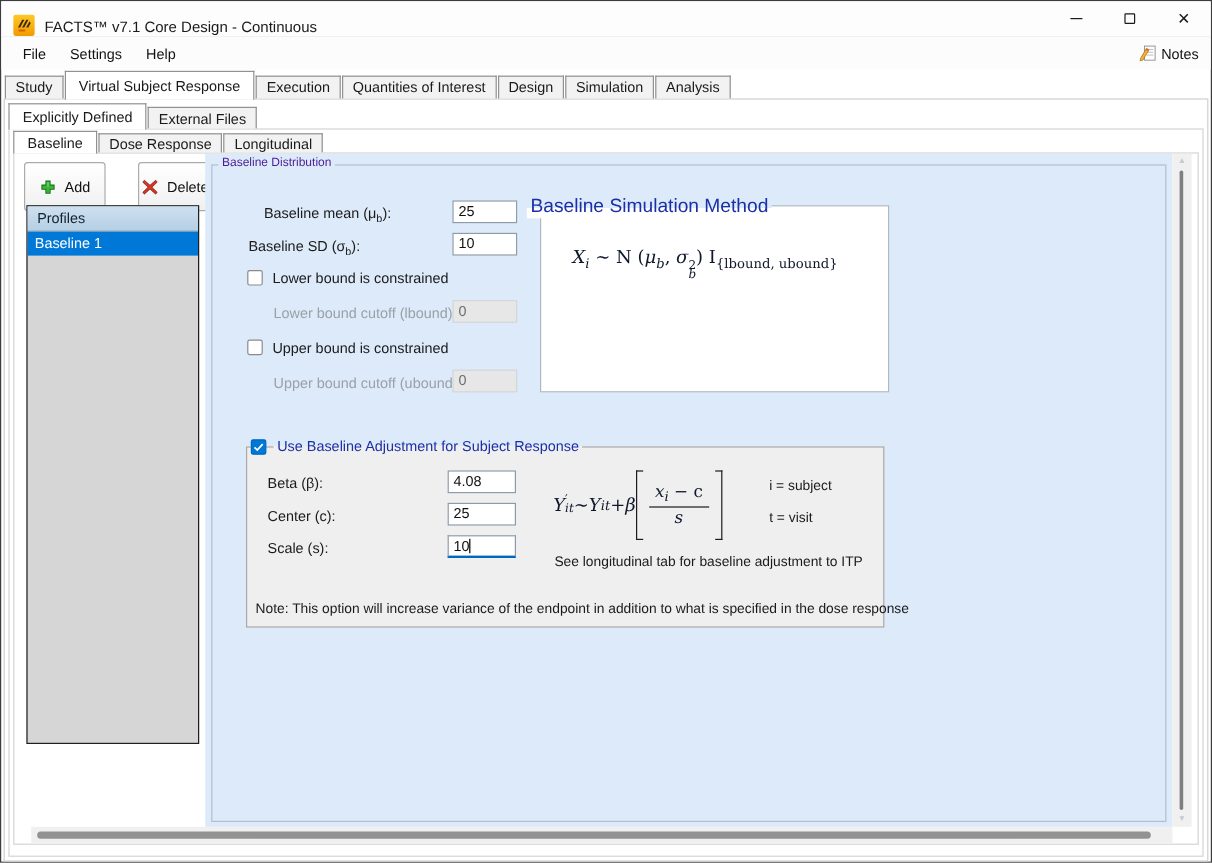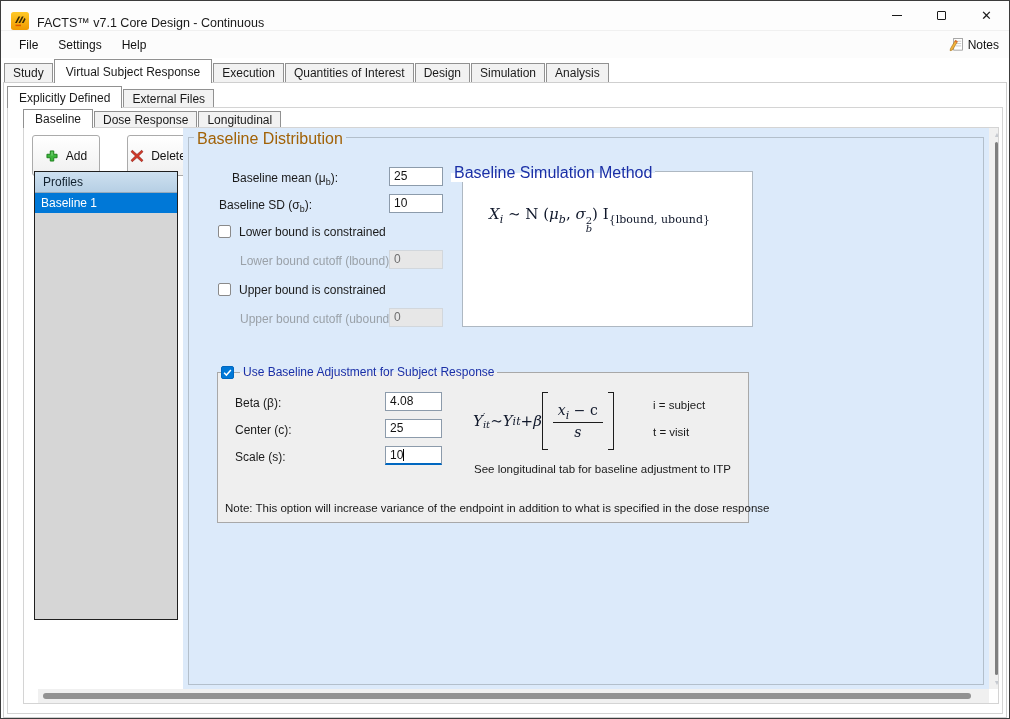--- a/index.html
+++ b/index.html
@@ -29,38 +29,38 @@
   .tab { border:1px solid #919191; border-bottom:none; background:#f2f2f2; font-size:12px; color:#1a1a1a;
          padding:0 8px; display:flex; align-items:center; height:19px; margin-right:1px; white-space:nowrap; }
   .tabstrip-2 .tab { height:18px; }
   .tabstrip-3 .tab { height:16px; }
   .tab.active { background:#fff; z-index:4; margin-bottom:-1px; padding:0 11px; }
   .tabstrip-1 .tab.active { height:24px; }
   .tabstrip-2 .tab.active { height:22px; }
   .tabstrip-3 .tab.active { height:19px; }
 
   .page1 { margin:0 2px 2px 2px; border:1px solid #cfcfcf; height:636px; background:#fff; padding-top:1px; }
-  .page2 { margin:0 3px 3px 3px; border:1px solid #d4d4d4; height:607px; background:#fff;padding-left:12px; }
+  .page2 { margin:0 3px 3px 3px; border:1px solid #d4d4d4; height:607px; background:#fff; }
   .page3 { position:relative; margin:0 3px 3px 3px; border:1px solid #d4d4d4; height:577px; background:#fff; overflow:hidden; }
 
   
   .btn { position:absolute; height:41px; border:1px solid #ababab; border-radius:3px;
          background:linear-gradient(#ffffff,#f0f0f0); display:flex; align-items:center; justify-content:center;
          gap:7px; font-size:12px; color:#111; }
   .btn-add { left:8px; top:7px; width:68px; }
   .btn-delete { left:103px; top:7px; width:62px; }
   .listbox { position:absolute; left:10px; top:43px; width:144px; height:449px; border:1px solid #1f1f1f; background:#d6d6d6; }
   .list-header { height:21px; background:linear-gradient(#cde0f0,#b6cfe4); border-bottom:1px solid #96aabb;
                  font-size:12px; color:#10202e; display:flex; align-items:center; padding-left:8px; }
   .list-row-selected { height:20px; background:#0078d7; color:#fff; font-size:12px; display:flex; align-items:center; padding-left:6px; }
 
   
   .blue-panel { position:absolute; left:159px; top:0; width:806px; height:561px; background:#dceafa; }
   .group-border { position:absolute; left:5px; top:9px; right:5px; bottom:4px; border:1px solid #b3bfcb; }
-  .group-label { position:absolute; left:11px; top:2px; font-size:16px; color:#a16207; background:#dceafa; padding:0 3px; }
+  .group-label { position:absolute; left:11px; top:2px; font-size:10px; color:#4c1d95; background:#dceafa; padding:0 3px; }
 
   .fld-label { position:absolute; font-size:12px; color:#1a1a1a; white-space:nowrap; }
   .fld-label sub { font-size:9px; }
   .fld-label.disabled { color:#9aa1a8; }
   .tb { position:absolute; width:54px; height:19px; background:#fff; border:1px solid #8c9bab;
         font-size:12px; color:#111; padding:1px 0 0 4px; white-space:nowrap; }
   .tb.disabled { background:#e7e7e7; border-color:#d2d7dc; color:#6e6e6e; }
   .tb.focused { border-bottom:2px solid #0067c0; }
   .caret { display:inline-block; width:1px; height:12px; background:#000; vertical-align:-2px; }
 

